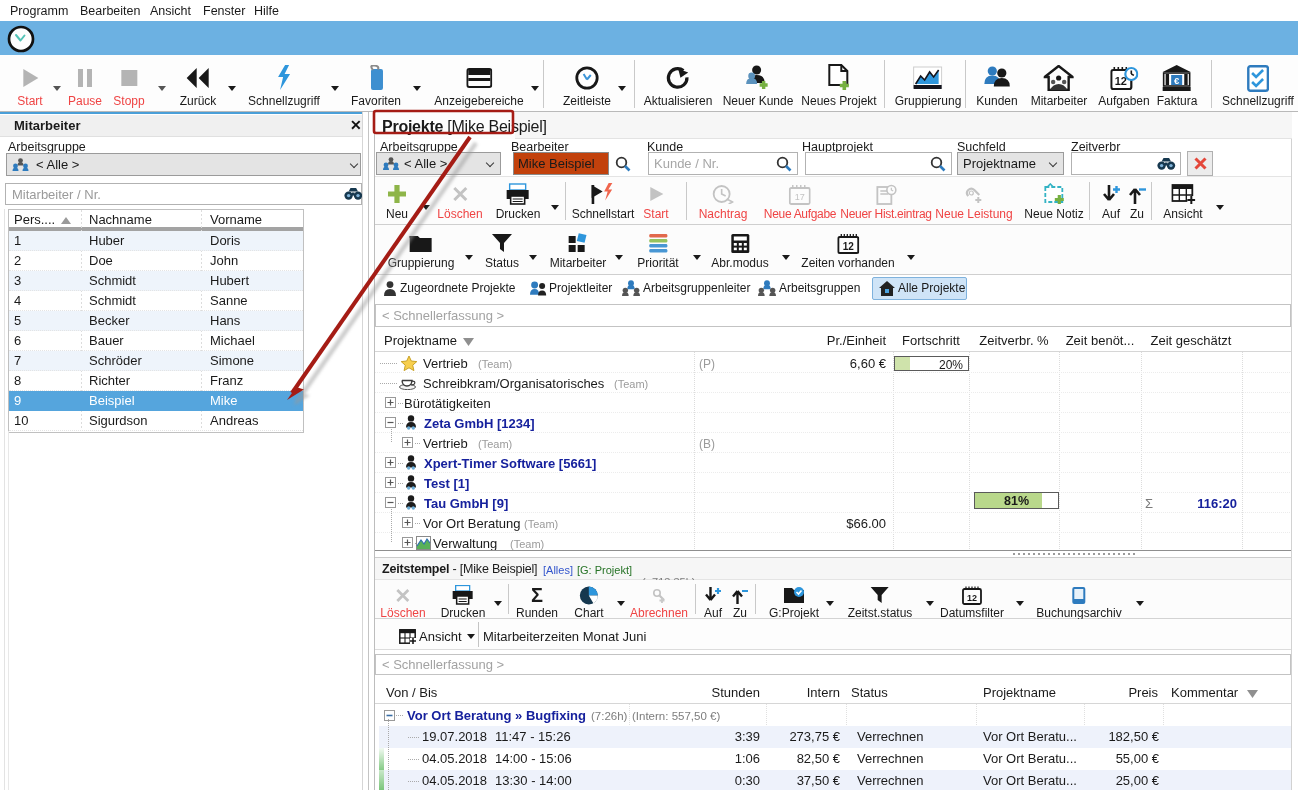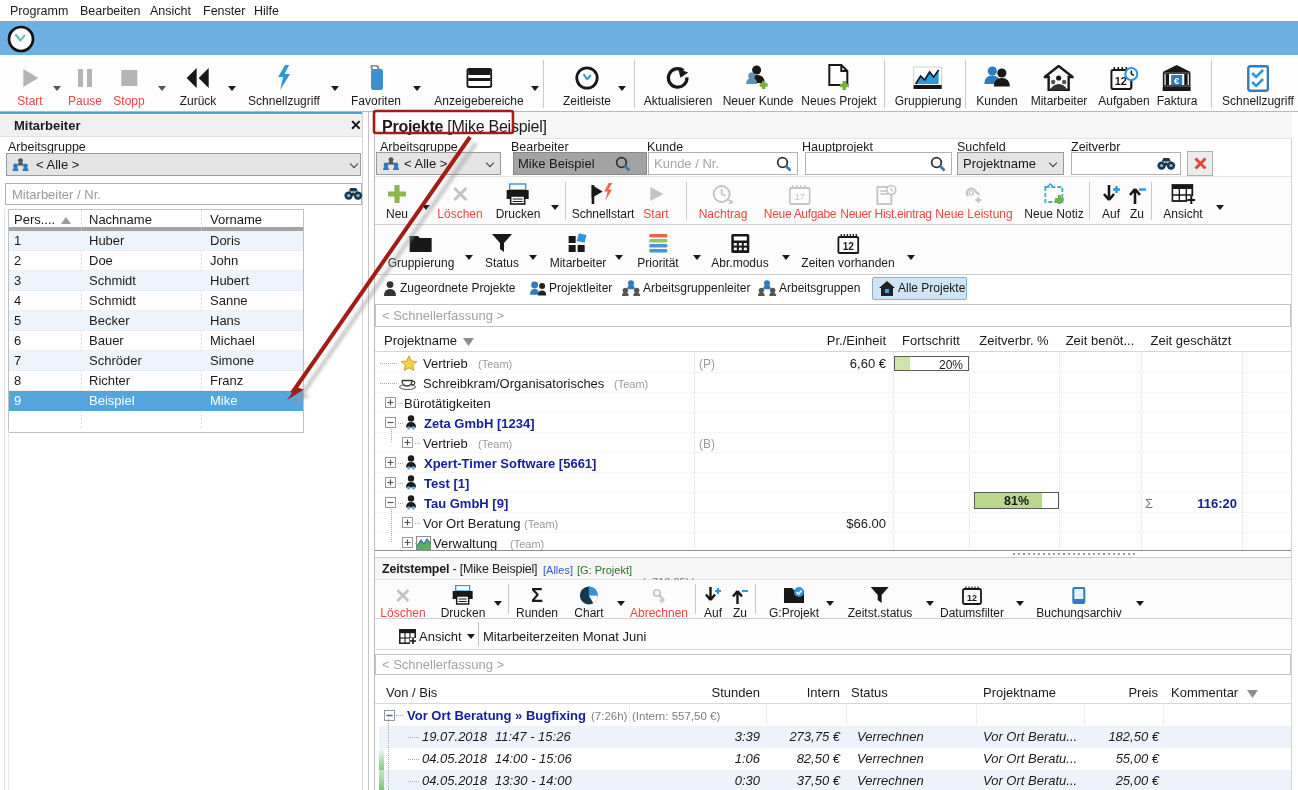--- a/index.html
+++ b/index.html
@@ -33,21 +33,21 @@
 .tdh{position:absolute;height:1px;background-image:linear-gradient(90deg,#aaa 50%,transparent 50%);background-size:2px 1px;}
 .tdv{position:absolute;width:1px;background-image:linear-gradient(#aaa 50%,transparent 50%);background-size:1px 2px;}
 .ebox{position:absolute;width:11px;height:11px;background:#fff;border:1px solid #999;box-sizing:border-box;}
 .pbar{position:absolute;border:1px solid #5a5a5a;background:#fff;box-sizing:border-box;text-align:center;}
 .tb3{position:absolute;top:4px;transform:translateX(-50%);text-align:center;}
 .tb3 .ic{height:22px;display:flex;align-items:center;justify-content:center;}
 .tb3 .tx{font-size:12px;margin-top:0px;}
 .vdot2{position:absolute;top:0;width:1px;height:114px;background-image:linear-gradient(#e0e0e0 50%,transparent 50%);background-size:1px 2px;}
 .zrow{left:4px;width:912px;height:22px;}
 .zr{position:absolute;left:0;width:916px;height:22px;}
-.zr span{top:0;font-style:italic;}
+.zr span{top:0;}
 .inp{position:absolute;background:#fff;border:1px solid #b2b2b2;box-sizing:border-box;}
 .chev{position:absolute;width:6px;height:6px;border-right:1.6px solid #3a3a3a;border-bottom:1.6px solid #3a3a3a;transform:rotate(45deg);box-sizing:border-box;}
 svg{display:block;}
 </style>
 </head>
 <body>
 <svg width="0" height="0" style="position:absolute;">
 <defs>
 <g id="pers">
         <circle cx="7" cy="3.4" r="3.2" fill="#1c1c1c"></circle>
@@ -361,20 +361,25 @@
       <div class="lrow">
             <span class="c1">8</span>
             <span class="c2">Richter</span>
             <span class="c3">Franz</span>
           </div>
       <div class="lrow sel">
             <span class="c1">9</span>
             <span class="c2">Beispiel</span>
             <span class="c3">Mike</span>
           </div>
+      <div class="lrow">
+            <span class="c1">10</span>
+            <span class="c2">Sigurdson</span>
+            <span class="c3">Andreas</span>
+          </div>
     </div>
   </div>
   <div class="abs" style="left:4px;top:97px;width:1px;height:581px;background:#e3e3e3;"></div>
   <div class="abs" style="left:8px;top:319px;width:1px;height:359px;background:#e8e8e8;"></div>
 </div>
 
 <div class="abs" style="left:362px;top:112px;width:1px;height:678px;background:#d6d6d6;"></div>
 <div class="abs" style="left:368px;top:112px;width:1px;height:678px;background:#c4c4c4;"></div>
 <div class="abs" style="left:374px;top:112px;width:1px;height:678px;background:#bdbdbd;"></div>
 
@@ -393,21 +398,21 @@
   <span class="lbl" style="left:582px;top:28px;">Suchfeld</span>
   <span class="lbl" style="left:696px;top:28px;">Zeitverbr</span>
 
   <div class="combo" style="left:1px;top:40px;width:125px;height:23px;">
     <svg class="abs" style="left:5px;top:4px;" width="18" height="15" viewBox="0 0 17 15">
           <use href="#grp"></use>
         </svg>
     <span class="lbl" style="left:27px;top:3px;font-size:13px;">&lt; Alle &gt;</span>
     <div class="chev" style="left:110px;top:7px;"></div>
   </div>
-  <div class="abs" style="left:138px;top:40px;width:134px;height:23px;background:#a3a3a3;border:1px solid #8a8a8a;box-sizing:border-box;">
+  <div class="abs" style="left:138px;top:40px;width:96px;height:23px;background:#c2410c;border:1px solid #8a8a8a;box-sizing:border-box;">
     <span class="lbl" style="left:4px;top:3px;font-size:13px;">Mike Beispiel</span>
     <svg class="abs" style="left:101px;top:3px;" width="16" height="16" viewBox="0 0 16 16">
           <circle cx="6.5" cy="6.5" r="4.8" fill="none" stroke="#333" stroke-width="1.8"></circle>
           <line x1="10" y1="10" x2="14.5" y2="14.5" stroke="#2e7bbe" stroke-width="2.6"></line>
         </svg>
   </div>
   <div class="inp" style="left:273px;top:40px;width:150px;height:23px;">
     <span class="lbl" style="left:5px;top:3px;font-size:13px;color:#a6a6a6;">Kunde / Nr.</span>
     <svg class="abs" style="left:127px;top:3px;" width="16" height="16" viewBox="0 0 16 16">
           <circle cx="6.5" cy="6.5" r="4.8" fill="none" stroke="#333" stroke-width="1.8"></circle>

